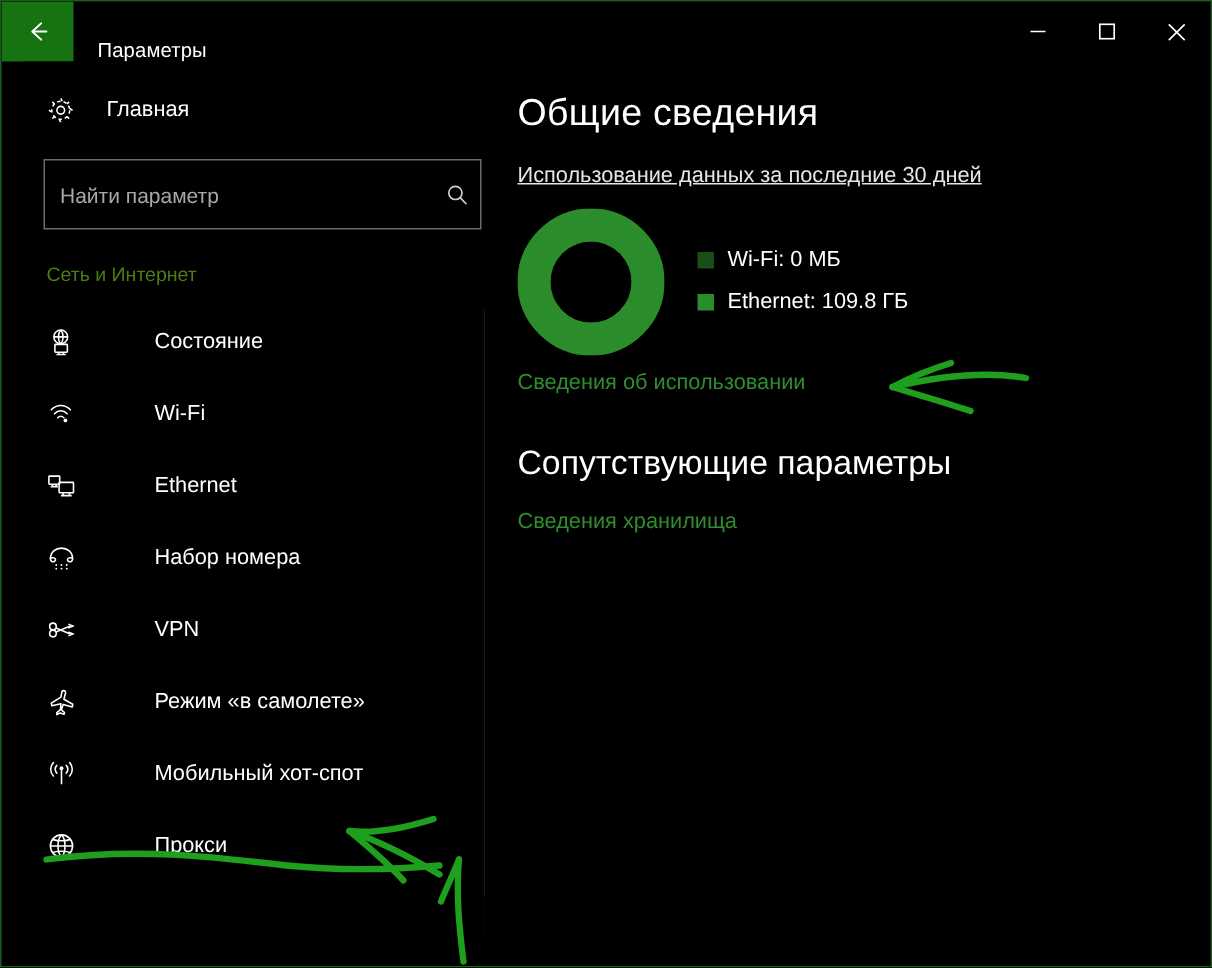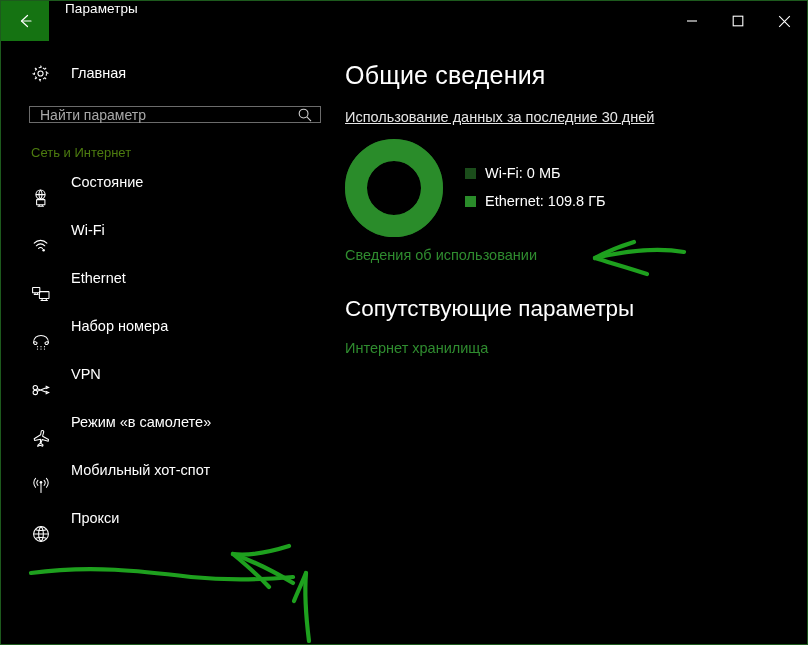--- a/index.html
+++ b/index.html
@@ -22,21 +22,21 @@
     border: 1px solid #1d5a1d;
   }
 
   
   .titlebar {
     position: absolute;
     top: 0; left: 0;
     width: 806px;
     height: 40px;
     display: flex;
-    align-items: flex-start;
+    align-items: flex-end;
     background: #000000;
   }
   .back-btn {
     width: 48px;
     height: 40px;
     background: #157312;
     display: flex;
     align-items: center;
     justify-content: center;
     flex: 0 0 auto;
@@ -89,21 +89,21 @@
   .home-row .ic { width: 28px; display:flex; align-items:center; }
   .home-row .lbl {
     color: #ffffff;
     font-size: 14.5px;
     margin-left: 12px;
   }
 
   .search-wrap {
     margin: 13px 0 0 14px;
     width: 292px;
-    height: 17px;
+    height: 47px;
     border: 1px solid #6b6b6b;
     box-sizing: border-box;
     display: flex;
     align-items: center;
     background: #000000;
     position: relative;
   }
   .search-input {
     flex: 1 1 auto;
     background: transparent;
@@ -130,24 +130,26 @@
   }
 
   .navlist {
     position: relative;
     margin-top: 14px;
     width: 322px;
   }
   .nav-item {
     position: relative;
     display: flex;
+    align-items: center;
     height: 48px;
     padding-left: 16px;
     cursor: pointer;
     box-sizing: border-box;
+    gap: 32px;
   }
   .nav-item .ic {
     width: 28px;
     display: flex;
     align-items: center;
     justify-content: flex-start;
     flex: 0 0 auto;
   }
   .nav-item .lbl {
     margin-left: 12px;
@@ -525,21 +527,21 @@
       </div>
     </div>
 
     <div class="link-usage">
       <a class="link" href="#">Сведения об использовании</a>
     </div>
 
     <h2 class="h2">Сопутствующие параметры</h2>
 
     <div class="link-storage">
-      <a class="link" href="#">Интернет хранилища</a>
+      <a class="link" href="#">Сведения хранилища</a>
     </div>
   </div>
 
   <svg class="annotations" viewBox="0 0 806 643">
     <g fill="none" stroke="#1ea01e" stroke-width="4.2" stroke-linecap="round" stroke-linejoin="round">
       <path d="M 30 572 C 90 564, 140 570, 190 576 C 230 580, 270 578, 292 576"></path>
       <path d="M 232 553 C 252 560, 272 570, 292 582"></path>
       <path d="M 288 545 C 272 550, 250 555, 232 553"></path>
       <path d="M 232 553 C 244 563, 256 573, 268 586"></path>
       <path d="M 308 640 C 305 616, 303 596, 305 572"></path>

